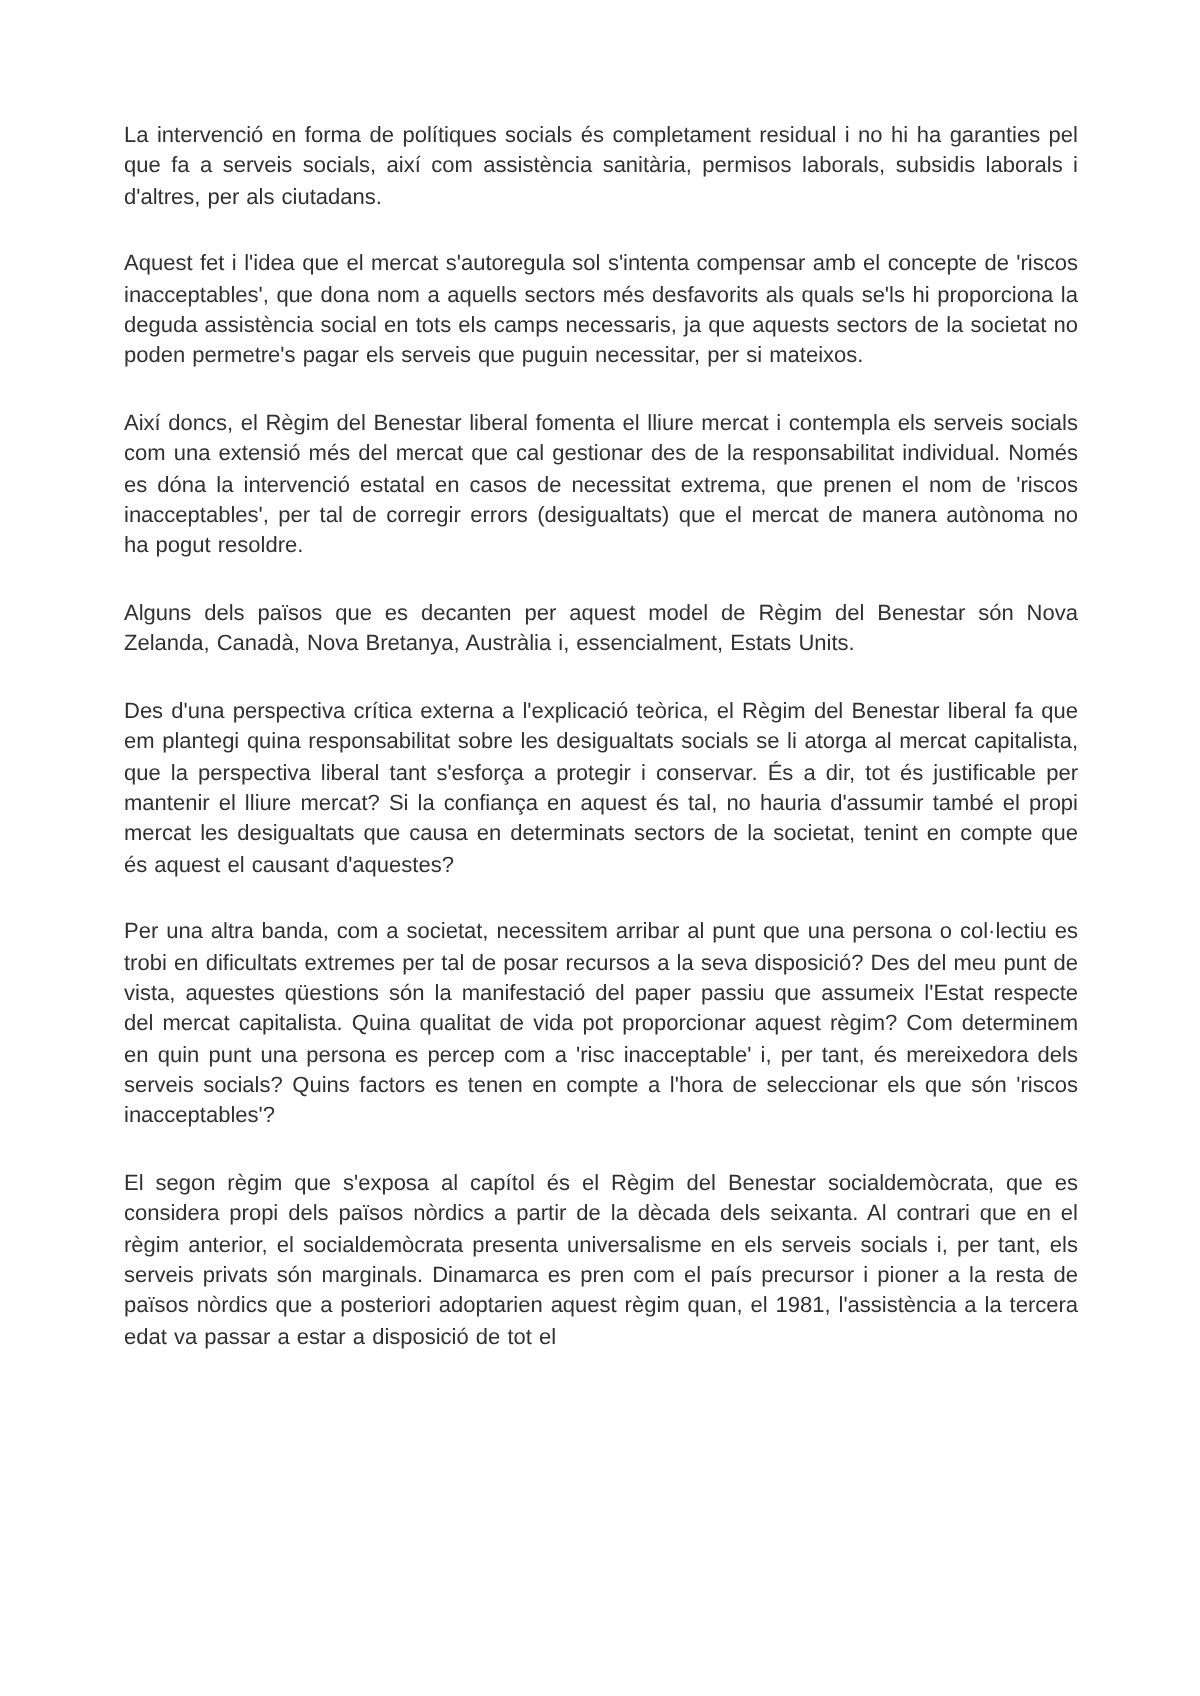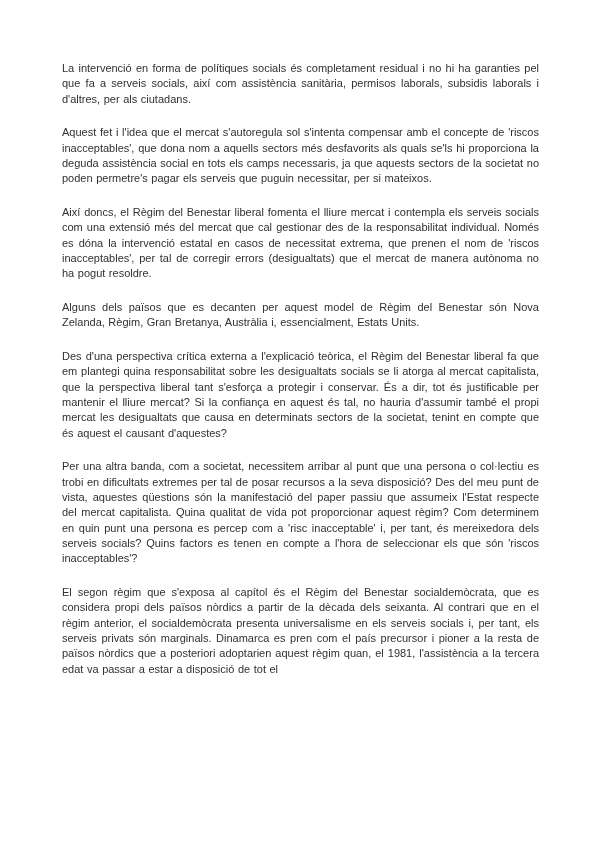--- a/index.html
+++ b/index.html
@@ -41,18 +41,18 @@
   }
 </style>
 </head>
 <body>
 
 <div class="page">
   <div class="text-block">
     <p>La intervenció en forma de polítiques socials és completament residual i no hi ha garanties pel que fa a serveis socials, així com assistència sanitària, permisos laborals, subsidis laborals i d'altres, per als ciutadans.</p>
     <p>Aquest fet i l'idea que el mercat s'autoregula sol s'intenta compensar amb el concepte de 'riscos inacceptables', que dona nom a aquells sectors més desfavorits als quals se'ls hi proporciona la deguda assistència social en tots els camps necessaris, ja que aquests sectors de la societat no poden permetre's pagar els serveis que puguin necessitar, per si mateixos.</p>
     <p>Així doncs, el Règim del Benestar liberal fomenta el lliure mercat i contempla els serveis socials com una extensió més del mercat que cal gestionar des de la responsabilitat individual. Només es dóna la intervenció estatal en casos de necessitat extrema, que prenen el nom de 'riscos inacceptables', per tal de corregir errors (desigualtats) que el mercat de manera autònoma no ha pogut resoldre.</p>
-    <p>Alguns dels països que es decanten per aquest model de Règim del Benestar són Nova Zelanda, Règim, Gran Bretanya, Austràlia i, essencialment, Estats Units.</p>
+    <p>Alguns dels països que es decanten per aquest model de Règim del Benestar són Nova Zelanda, Canadà, Nova Bretanya, Austràlia i, essencialment, Estats Units.</p>
     <p>Des d'una perspectiva crítica externa a l'explicació teòrica, el Règim del Benestar liberal fa que em plantegi quina responsabilitat sobre les desigualtats socials se li atorga al mercat capitalista, que la perspectiva liberal tant s'esforça a protegir i conservar. És a dir, tot és justificable per mantenir el lliure mercat? Si la confiança en aquest és tal, no hauria d'assumir també el propi mercat les desigualtats que causa en determinats sectors de la societat, tenint en compte que és aquest el causant d'aquestes?</p>
     <p>Per una altra banda, com a societat, necessitem arribar al punt que una persona o col·lectiu es trobi en dificultats extremes per tal de posar recursos a la seva disposició? Des del meu punt de vista, aquestes qüestions són la manifestació del paper passiu que assumeix l'Estat respecte del mercat capitalista. Quina qualitat de vida pot proporcionar aquest règim? Com determinem en quin punt una persona es percep com a 'risc inacceptable' i, per tant, és mereixedora dels serveis socials? Quins factors es tenen en compte a l'hora de seleccionar els que són 'riscos inacceptables'?</p>
     <p>El segon règim que s'exposa al capítol és el Règim del Benestar socialdemòcrata, que es considera propi dels països nòrdics a partir de la dècada dels seixanta. Al contrari que en el règim anterior, el socialdemòcrata presenta universalisme en els serveis socials i, per tant, els serveis privats són marginals. Dinamarca es pren com el país precursor i pioner a la resta de països nòrdics que a posteriori adoptarien aquest règim quan, el 1981, l'assistència a la tercera edat va passar a estar a disposició de tot el</p>
   </div>
 </div>
 
 </body></html>

